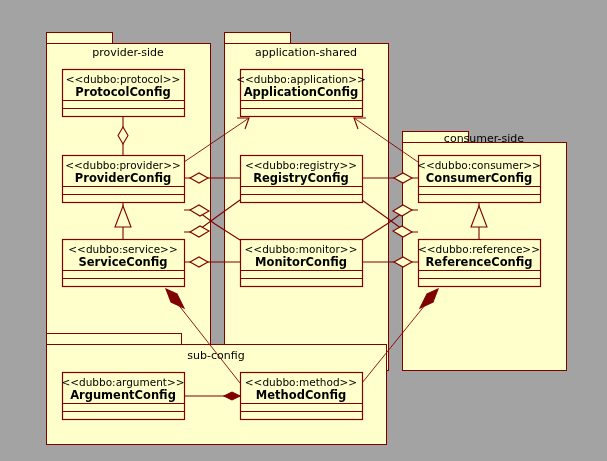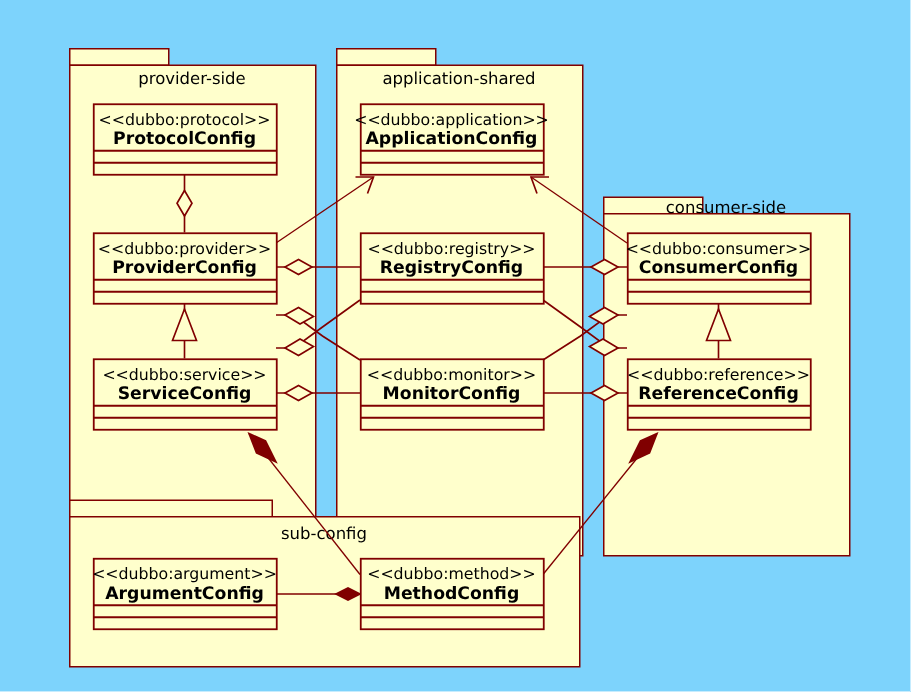--- a/index.html
+++ b/index.html
@@ -10,21 +10,21 @@
   body {
     width: 607px;
     height: 461px;
     font-family: "DejaVu Sans", sans-serif;
     overflow: hidden;
   }
   #diagram-root {
     position: relative;
     width: 607px;
     height: 461px;
-    background: #7dd3fc;
+    background: #a3a3a3;
   }
   svg#uml {
     display: block;
     width: 607px;
     height: 461px;
   }
   .pkg-body {
     fill: #ffffcc;
     stroke: #800000;
     stroke-width: 1;

